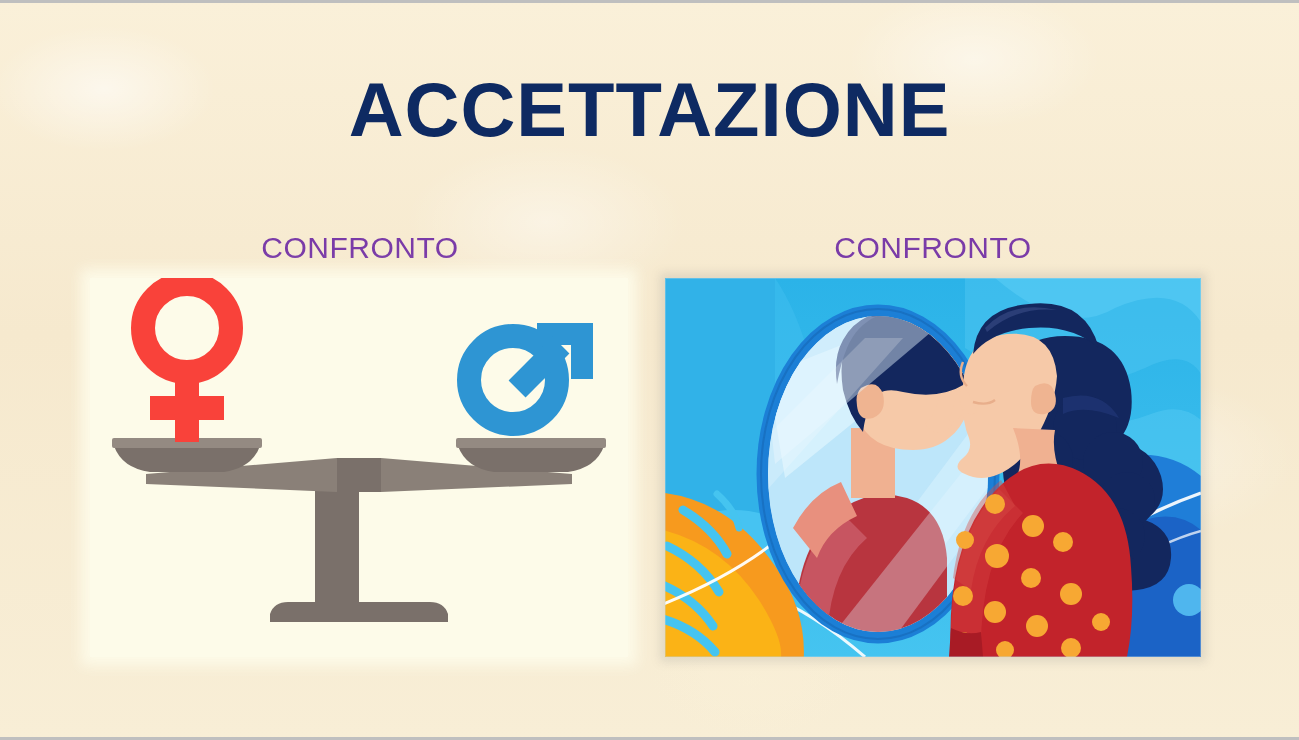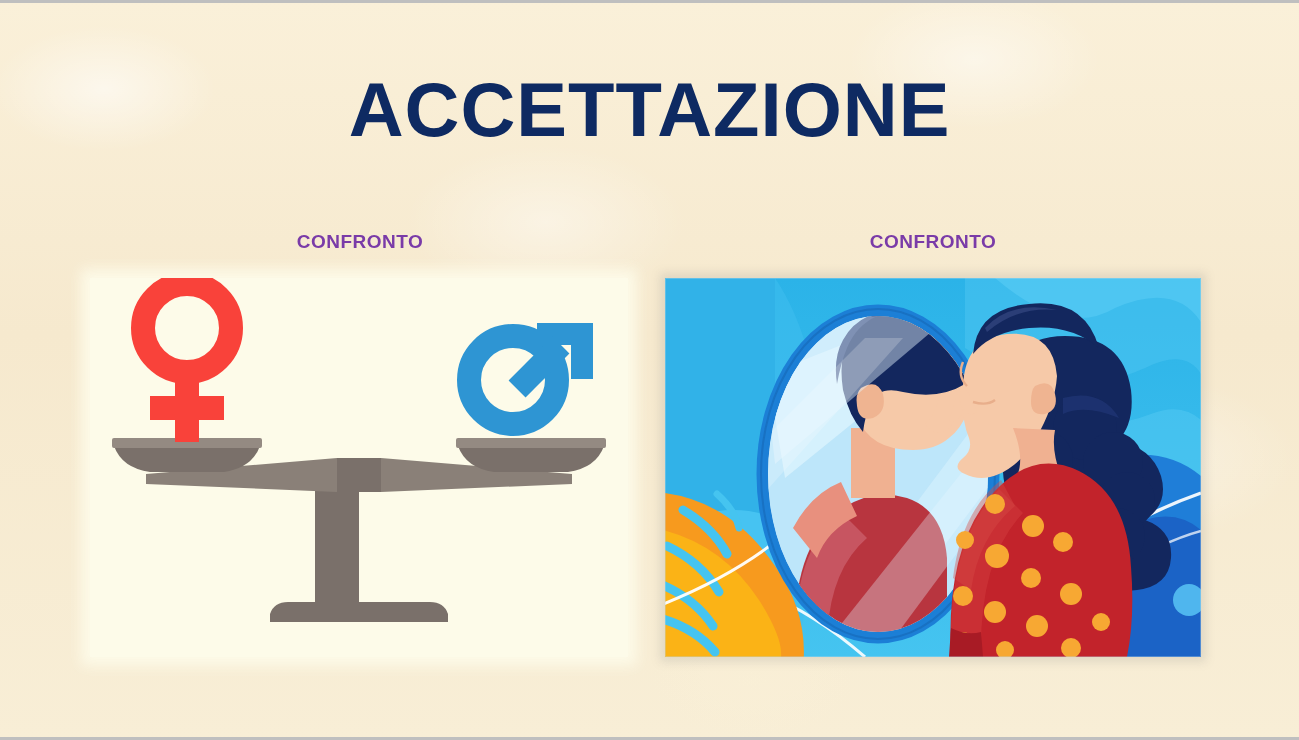--- a/index.html
+++ b/index.html
@@ -25,21 +25,21 @@
   .edge-top{position:absolute;left:0;top:0;width:1299px;height:3px;background:#BFBFBF;}
   .edge-bottom{position:absolute;left:0;bottom:0;width:1299px;height:3px;background:#BFBFBF;}
 
   .title{
     position:absolute;left:0;top:66px;width:1299px;text-align:center;
     font-size:76px;font-weight:bold;color:#0E2A62;letter-spacing:1px;
     font-family:"Liberation Sans", sans-serif;
   }
 
   .caption{
-    position:absolute;font-size:19px;font-weight:bold;color:#7A3BA8;
+    position:absolute;font-size:30px;font-weight:normal;color:#7A3BA8;
     letter-spacing:.5px;font-family:"Liberation Sans", sans-serif;
   }
   .caption-left{left:90px;top:231px;width:540px;text-align:center;}
   .caption-right{left:665px;top:231px;width:536px;text-align:center;}
 
   
   .pic-left{
     position:absolute;left:90px;top:278px;width:538px;height:379px;
     background:#FDFBE9;
     box-shadow:0 0 13px 9px rgba(253,251,233,.95);

